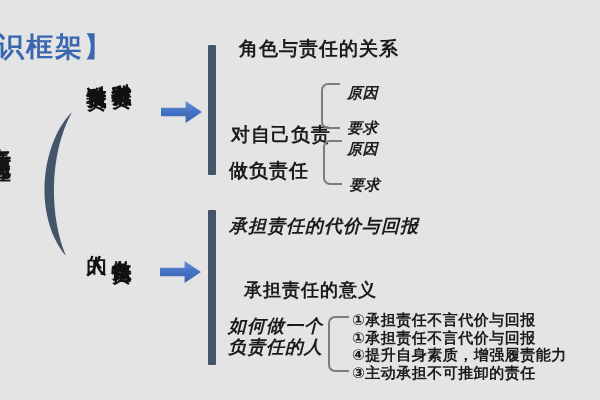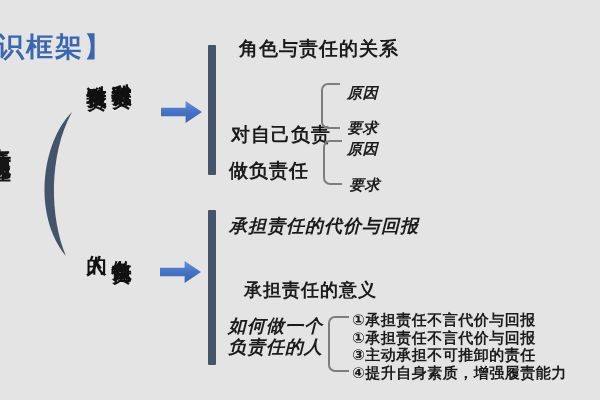--- a/index.html
+++ b/index.html
@@ -101,17 +101,17 @@
   <div class="abs h18 item-cost">承担责任的代价与回报</div>
   <div class="abs h18 item-meaning">承担责任的意义</div>
 
   <div class="abs how-label">如何做一个
 负责任的人</div>
   <div class="abs rbracket bracket-3"></div>
 
   <div class="abs points">
     <div>①承担责任不言代价与回报</div>
     <div>①承担责任不言代价与回报</div>
+    <div>④提升自身素质，增强履责能力</div>
     <div>③主动承担不可推卸的责任</div>
-    <div>④提升自身素质，增强履责能力</div>
   </div>
 
 </div>
 
 </body></html>

